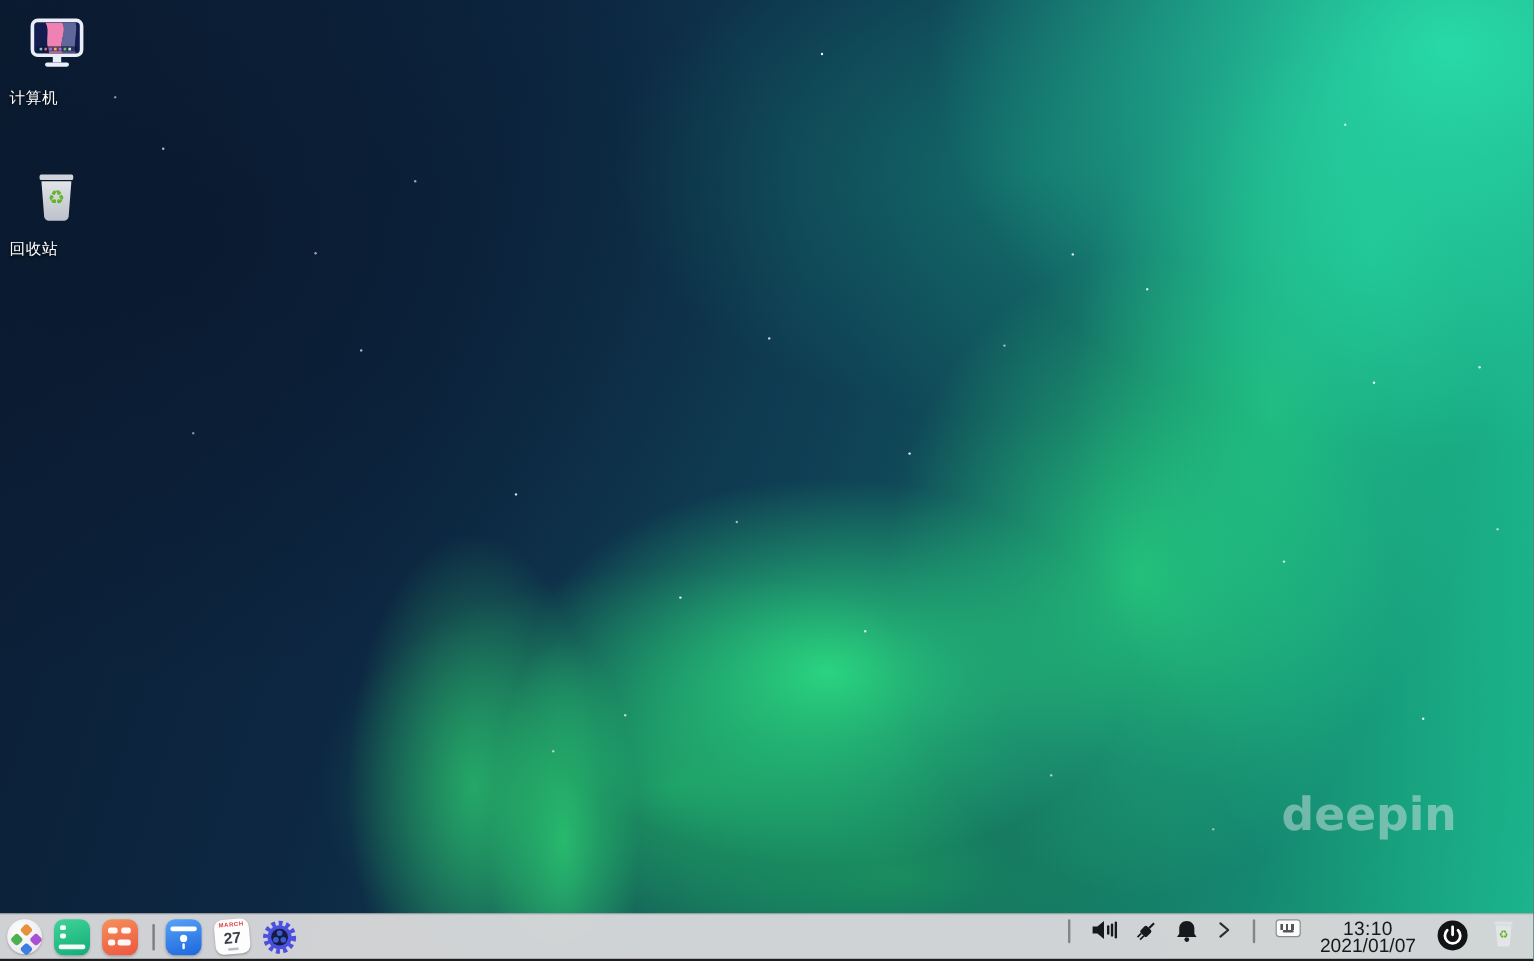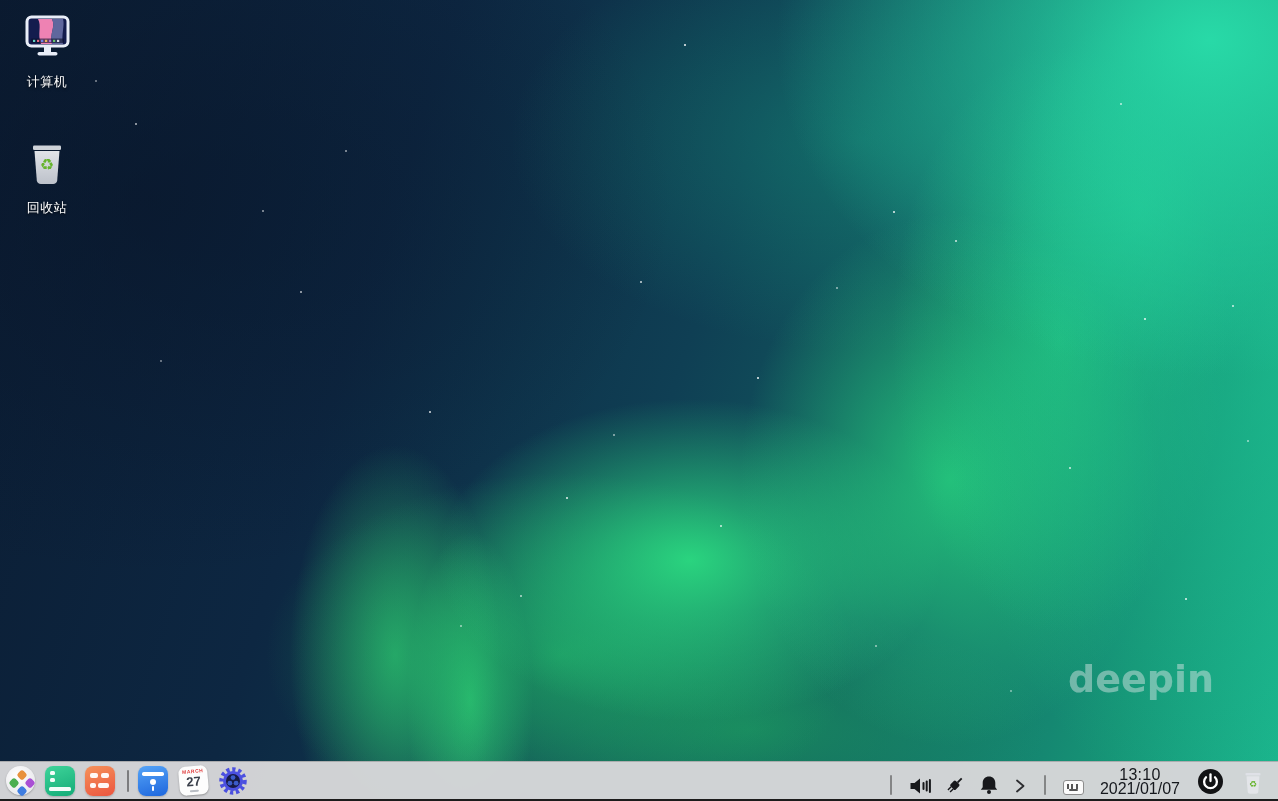--- a/index.html
+++ b/index.html
@@ -35,21 +35,21 @@
       955px 240px 0 0 rgba(255,255,255,.8),  1069px 467px 0 0 rgba(255,255,255,.8),
       613px 434px 0 0 rgba(255,255,255,.6),  520px 595px 0 0 rgba(255,255,255,.7),
       720px 525px 0 0 rgba(255,255,255,.8),  460px 625px 0 0 rgba(255,255,255,.6),
       875px 645px 0 0 rgba(255,255,255,.6),  1120px 103px 0 0 rgba(255,255,255,.7),
       1232px 305px 0 0 rgba(255,255,255,.8), 1247px 440px 0 0 rgba(255,255,255,.6),
       160px 360px 0 0 rgba(255,255,255,.5),  345px 150px 0 0 rgba(255,255,255,.6),
       836px 287px 0 0 rgba(255,255,255,.6),  1010px 690px 0 0 rgba(255,255,255,.5);
   }
 
   
-  .desktop-icon { position:absolute; width:78px; display:flex; flex-direction:column; align-items:center; cursor:default; }
+  .desktop-icon { position:absolute; width:78px; display:flex; flex-direction:column; cursor:default; }
   .di-computer { left:8px; top:10px; }
   .di-recycle  { left:8px; top:136px; }
   .di-art { height:50px; display:flex; align-items:flex-end; justify-content:center; }
   .di-label { margin-top:13px; font-size:13px; color:#ffffff; text-shadow:0 1px 3px rgba(0,0,0,.85); letter-spacing:.5px; }
 
   
   .watermark { position:absolute; right:64px; bottom:100px; font-size:38px; font-weight:bold;
     color:rgba(207,226,224,0.5); letter-spacing:0px; font-family:"DejaVu Sans",sans-serif; }
 
   
@@ -95,21 +95,21 @@
   .ic-calendar { width:29px; height:29px; background:#fdfdfd; border-radius:7px; transform:rotate(-5deg);
     box-shadow:0 1px 2px rgba(0,0,0,.3); display:flex; flex-direction:column; align-items:center; overflow:hidden; }
   .cal-month { font-size:5px; color:#e03c3c; font-weight:bold; letter-spacing:.5px; margin-top:3px; line-height:5px; }
   .cal-day   { font-size:13px; color:#3a3f4a; font-weight:bold; line-height:13px; margin-top:1px; }
   .cal-week  { width:9px; height:2px; background:#b9bdc4; border-radius:1px; margin-top:2px; }
 
   
   .ic-gear { width:30px; height:30px; display:flex; align-items:center; justify-content:center; }
 
   
-  .tray { margin-left:auto; display:flex; align-items:flex-end; }
+  .tray { margin-left:auto; display:flex; align-items:flex-start; }
   .tray-btn { border:none; background:transparent; padding:0; margin:0 7px; display:flex; align-items:center; justify-content:center; cursor:pointer; }
   .kbd-icon { width:21px; height:15px; background:#fbfbfb; border:1px solid #8d8d8d; border-radius:3px; position:relative; }
   .kbd-icon::before { content:""; position:absolute; left:3px; right:3px; top:3px; height:5px;
     background-image:repeating-linear-gradient(90deg,#555 0 2px, transparent 2px 4.5px); }
   .kbd-icon::after { content:""; position:absolute; left:5px; right:5px; bottom:3px; height:2px; background:#555; border-radius:1px; }
 
   .clock { display:flex; flex-direction:column; align-items:center; margin:0 9px; cursor:default; color:#15181d; }
   .clock-time { font-size:16px; line-height:17px; font-weight:500; letter-spacing:.3px; }
   .clock-date { font-size:16px; line-height:12px; }
 

